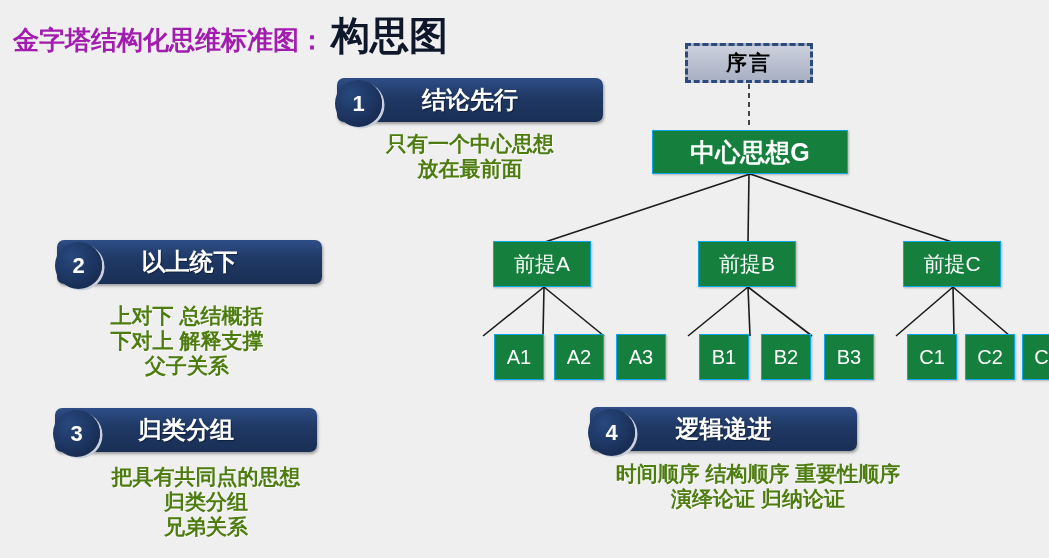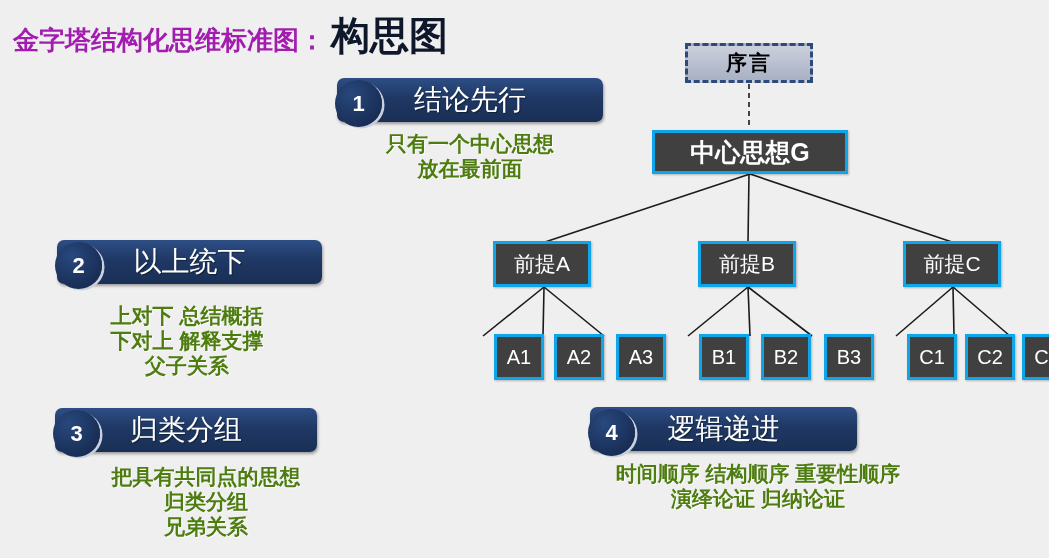--- a/index.html
+++ b/index.html
@@ -19,22 +19,22 @@
   }
   .title .main { font-size:26px; color:#a21caf; }
   .title .red  { font-size:39px; color:#0f172a; margin-left:6px; }
 
   svg.lines { position:absolute; left:0; top:0; z-index:1; }
   svg.lines line { stroke:#1B1B1B; stroke-width:1.6; }
   svg.lines line.dashed { stroke-dasharray:5,4; }
 
   .node {
     position:absolute; z-index:2;
-    background:#404040; color:#FFFFFF;
-    border:3px solid #0ea5e9; box-sizing:border-box;
+    background:#15803d; color:#FFFFFF;
+    border:1px solid #0ea5e9; box-sizing:border-box;
     display:flex; align-items:center; justify-content:center;
     box-shadow:1px 1px 2px rgba(0,0,0,0.25);
   }
   .node.preface {
     left:685px; top:43px; width:128px; height:40px;
     background:linear-gradient(180deg,#CBD0DC 0%, #A8B0C3 100%);
     border:3px dashed #2D4A7D;
     color:#000000; font-weight:bold; font-size:21px; letter-spacing:2px;
     box-shadow:none;
   }
@@ -46,21 +46,21 @@
   .node.leaf { top:334px; width:50px;  height:46px; font-size:20px;margin-left:36px; }
 
   .banner {
     position:absolute; z-index:2; height:44px;
     border-radius:7px;
     background:linear-gradient(180deg,#2E4E86 0%, #1F3864 45%, #192F55 100%);
     box-shadow:1px 2px 3px rgba(0,0,0,0.35);
     display:flex; align-items:center; justify-content:center;
   }
   .banner .label {
-    color:#FFFFFF; font-weight:normal; font-size:28px;
+    color:#FFFFFF; font-weight:bold; font-size:24px;
     text-shadow:1px 1px 1px rgba(0,0,0,0.4);
   }
   .badge {
     position:absolute; left:-2px; top:2px;
     width:47px; height:47px; border-radius:50%;
     background:radial-gradient(circle at 35% 30%, #28487D 0%, #16294F 85%);
     box-shadow:2.5px 1.5px 0 0 #C9CFDC;
     display:flex; align-items:center; justify-content:center;
     color:#FFFFFF; font-weight:bold; font-size:22px;
   }

